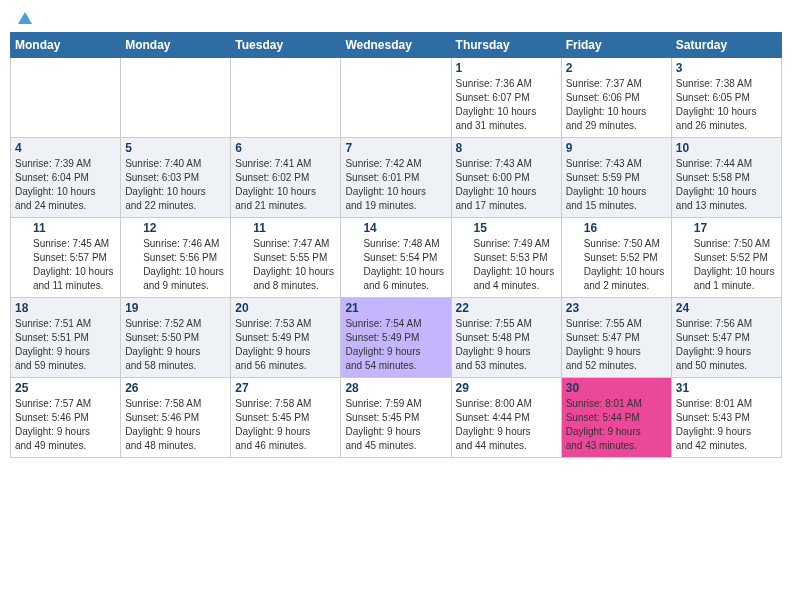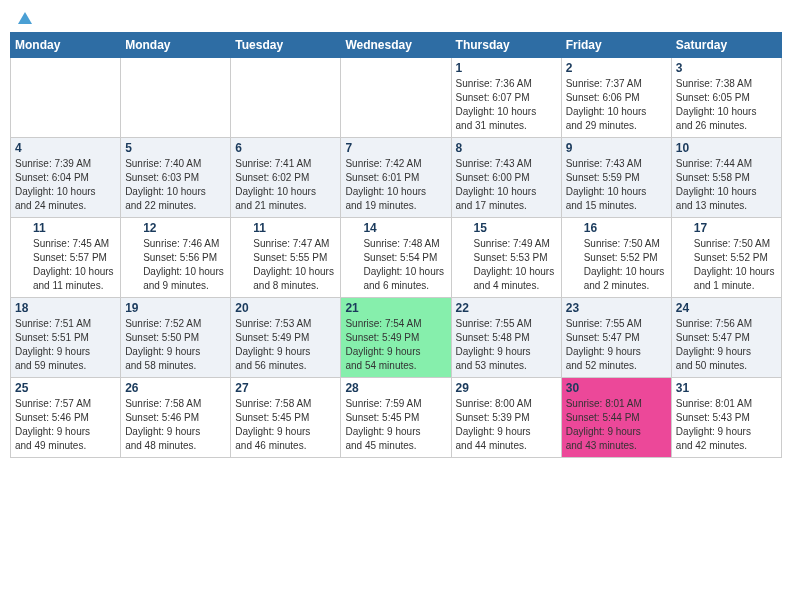--- a/index.html
+++ b/index.html
@@ -270,21 +270,21 @@
 Daylight: 9 hours
 and 58 minutes.</div>
         </td>
         <td style="background: rgb(238, 242, 247);">
           <span class="day-number">20</span>
           <div class="cell-info" style="white-space: pre-line;">Sunrise: 7:53 AM
 Sunset: 5:49 PM
 Daylight: 9 hours
 and 56 minutes.</div>
         </td>
-        <td style="background: #86efac;">
+        <td style="background: #c4b5fd;">
           <span class="day-number">21</span>
           <div class="cell-info" style="white-space: pre-line;">Sunrise: 7:54 AM
 Sunset: 5:49 PM
 Daylight: 9 hours
 and 54 minutes.</div>
         </td>
         <td style="background: rgb(238, 242, 247);">
           <span class="day-number">22</span>
           <div class="cell-info" style="white-space: pre-line;">Sunrise: 7:55 AM
 Sunset: 5:48 PM
@@ -331,21 +331,21 @@
         <td style="background: rgb(255, 255, 255);">
           <span class="day-number">28</span>
           <div class="cell-info" style="white-space: pre-line;">Sunrise: 7:59 AM
 Sunset: 5:45 PM
 Daylight: 9 hours
 and 45 minutes.</div>
         </td>
         <td style="background: rgb(255, 255, 255);">
           <span class="day-number">29</span>
           <div class="cell-info" style="white-space: pre-line;">Sunrise: 8:00 AM
-Sunset: 5:39 PM
+Sunset: 4:44 PM
 Daylight: 9 hours
 and 44 minutes.</div>
         </td>
         <td style="background: #ec4899;">
           <span class="day-number">30</span>
           <div class="cell-info" style="white-space: pre-line;">Sunrise: 8:01 AM
 Sunset: 5:44 PM
 Daylight: 9 hours
 and 43 minutes.</div>
         </td>

